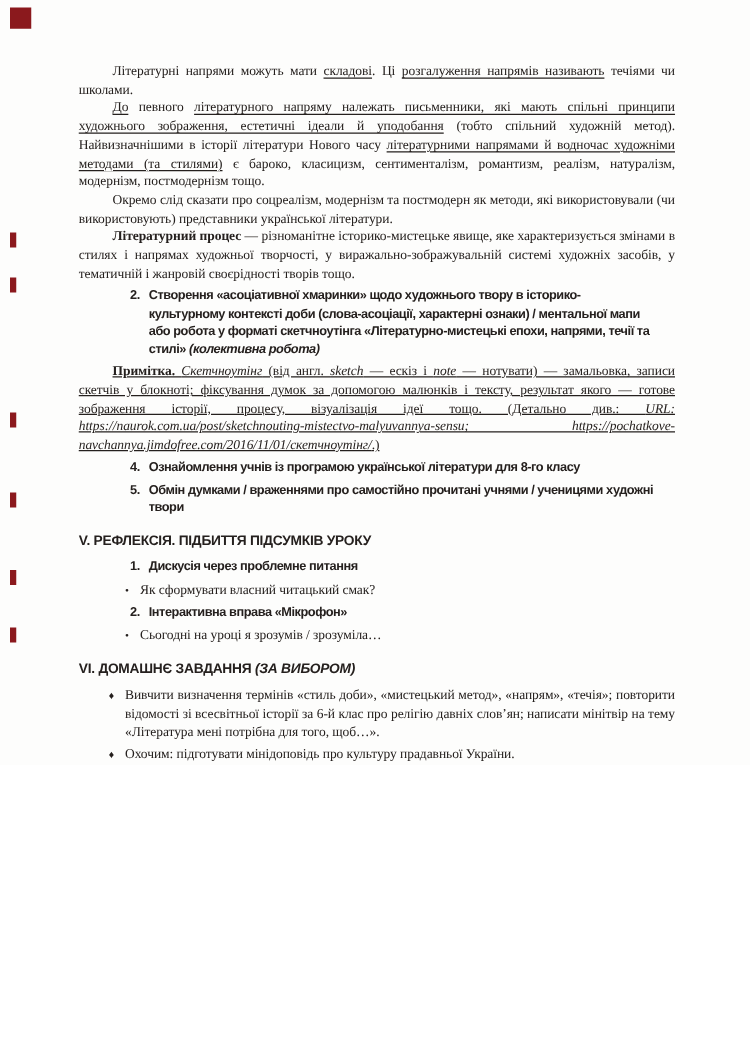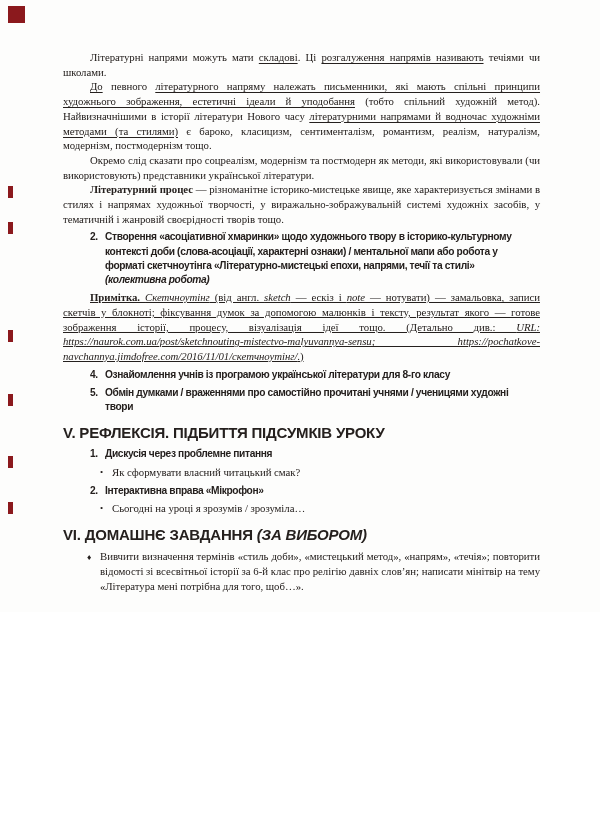--- a/index.html
+++ b/index.html
@@ -17,26 +17,26 @@
   .content{
     position:absolute;left:63px;top:50px;width:477px;
     font-size:10.8px;line-height:14.7px;letter-spacing:-0.05px;
   }
   .blk{margin:0;}
   .para{text-align:justify;text-indent:27px;}
   .note{text-align:justify;text-indent:27px;overflow-wrap:anywhere;margin:1px 0 2px;text-decoration:underline;}
   .step{
     font-family:"Liberation Sans", sans-serif;
     font-weight:bold;font-size:10.2px;line-height:14.2px;letter-spacing:-0.35px;
-    padding-left:40px;margin:4px 2px 3px;text-align:left;
+    padding-left:40px;margin:4px 16px 3px;text-align:left;
   }
   .step-num{display:inline-block;width:15px;margin-left:-15px;}
   .heading{
     font-family:"Liberation Sans", sans-serif;
-    font-weight:bold;font-size:15px;line-height:14px;letter-spacing:-0.2px;
+    font-weight:bold;font-size:11px;line-height:14px;letter-spacing:-0.2px;
     margin:12px 0 7px;
   }
   .bullet{padding-left:49px;margin:1px 0 3px;}
   .bullet-glyph{display:inline-block;width:12px;margin-left:-12px;font-size:9px;vertical-align:0.5px;}
   .diamond{padding-left:37px;margin:1px 0 2px;text-align:justify;}
   .dia-glyph{display:inline-block;width:13px;margin-left:-13px;font-size:8.5px;vertical-align:0.5px;}
   .u{text-decoration:underline;text-decoration-thickness:1px;text-underline-offset:1.5px;}
   .b{font-weight:bold;}
   .i{font-style:italic;}
   
@@ -72,20 +72,21 @@
       <div class="blk note"><span class="b ">Примітка.</span><span class=""> </span><span class="i">Скетчноутінг</span><span class=""> (від англ. </span><span class="i">sketch</span><span class=""> — ескіз і </span><span class="i">note</span><span class=""> — нотувати) — замальовка, записи скетчів у блокноті; фіксування думок за допомогою малюнків і тексту, результат якого — готове зображення історії, процесу, візуалізація ідеї тощо. (Детально див.: </span><span class="i">URL: https://naurok.com.ua/post/sketchnouting-mistectvo-malyuvannya-sensu; https://pochatkove-navchannya.jimdofree.com/2016/11/01/скетчноутінг/</span><span class="">.)</span></div>
       <div class="blk step"><span class="step-num">4.</span><span class="">Ознайомлення учнів із програмою української літератури для 8-го класу</span></div>
       <div class="blk step"><span class="step-num">5.</span><span class="">Обмін думками / враженнями про самостійно прочитані учнями / ученицями художні твори</span></div>
       <div class="blk heading"><span class="">V. РЕФЛЕКСІЯ. ПІДБИТТЯ ПІДСУМКІВ УРОКУ</span></div>
       <div class="blk step"><span class="step-num">1.</span><span class="">Дискусія через проблемне питання</span></div>
       <div class="blk bullet"><span class="bullet-glyph">•</span><span class="">Як сформувати власний читацький смак?</span></div>
       <div class="blk step"><span class="step-num">2.</span><span class="">Інтерактивна вправа «Мікрофон»</span></div>
       <div class="blk bullet"><span class="bullet-glyph">•</span><span class="">Сьогодні на уроці я зрозумів / зрозуміла…</span></div>
       <div class="blk heading"><span class="">VI. ДОМАШНЄ ЗАВДАННЯ </span><span class="i">(ЗА ВИБОРОМ)</span></div>
       <div class="blk diamond"><span class="dia-glyph">♦</span><span class="">Вивчити визначення термінів «стиль доби», «мистецький метод», «напрям», «течія»; повторити відомості зі всесвітньої історії за 6-й клас про релігію давніх слов’ян; написати мінітвір на тему «Література мені потрібна для того, щоб…».</span></div>
+      <div class="blk diamond"><span class="dia-glyph">♦</span><span class="">Охочим: підготувати мінідоповідь про культуру прадавньої України.</span></div>
     </div>
 
   <div class="footer">
     <div class="footer-rule"></div>
     <div class="page-number">12</div>
     <div class="footer-rule"></div>
   </div>
 
 </div>
 

